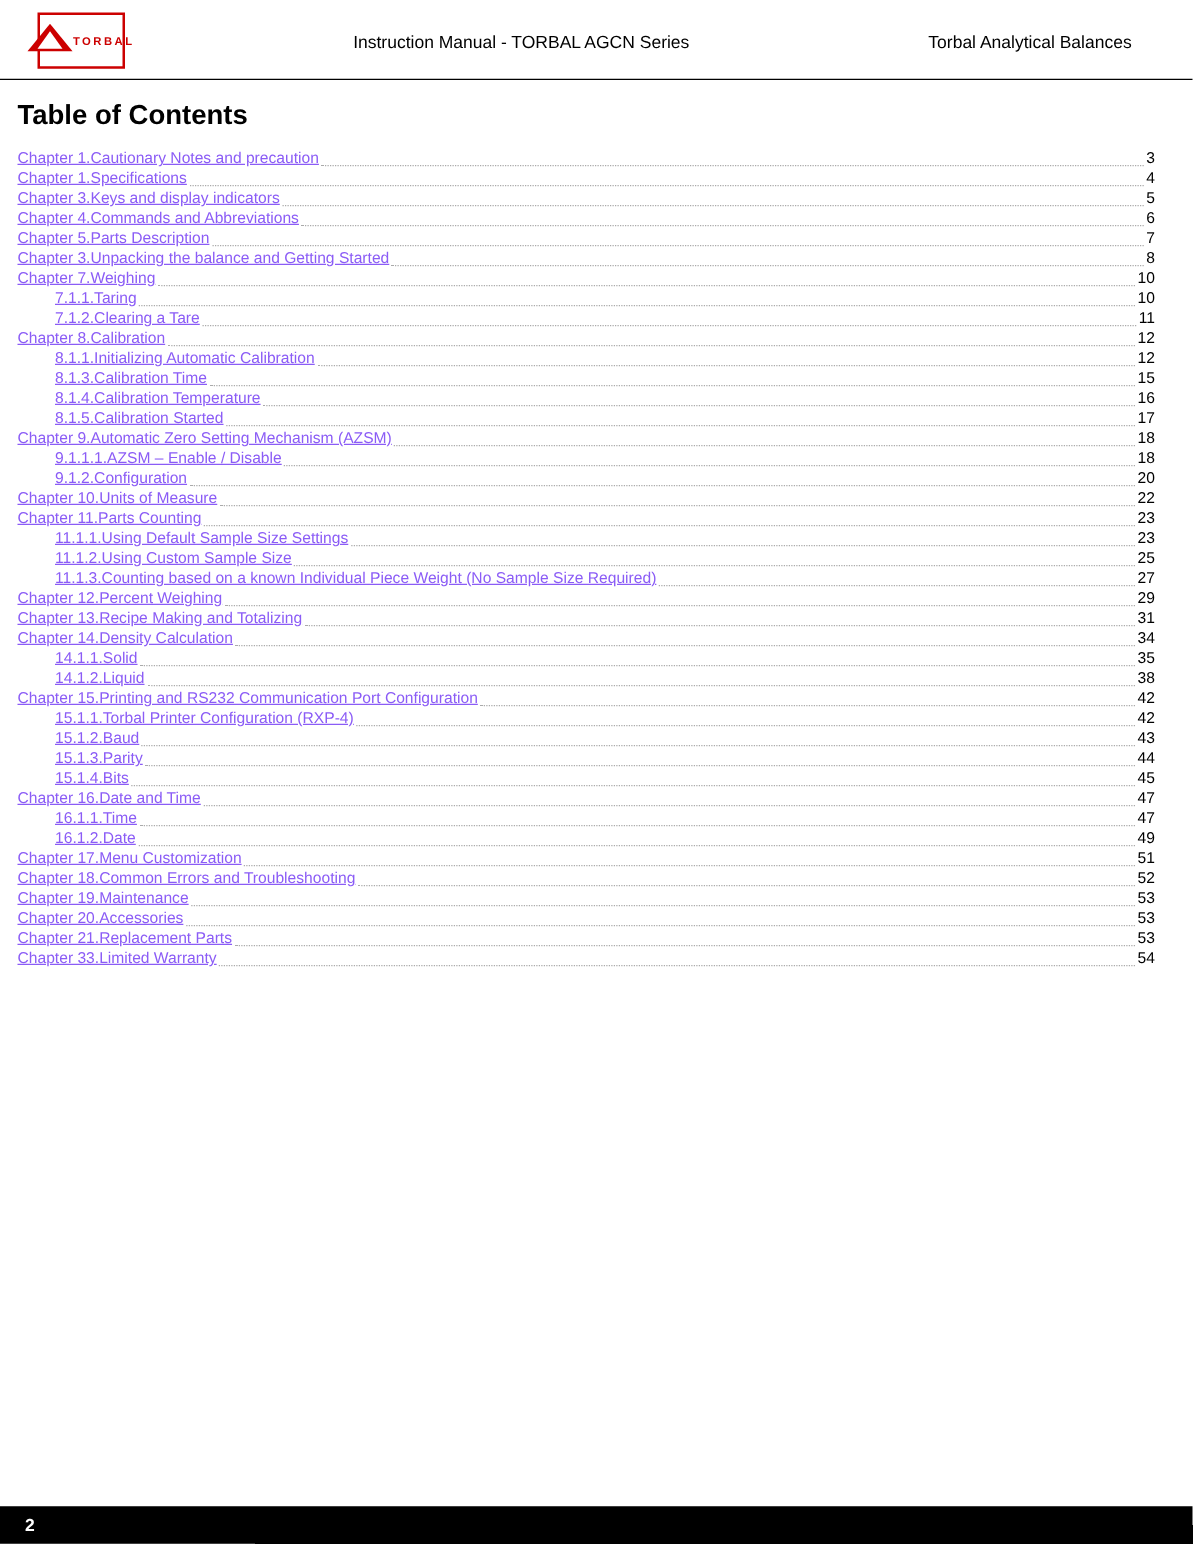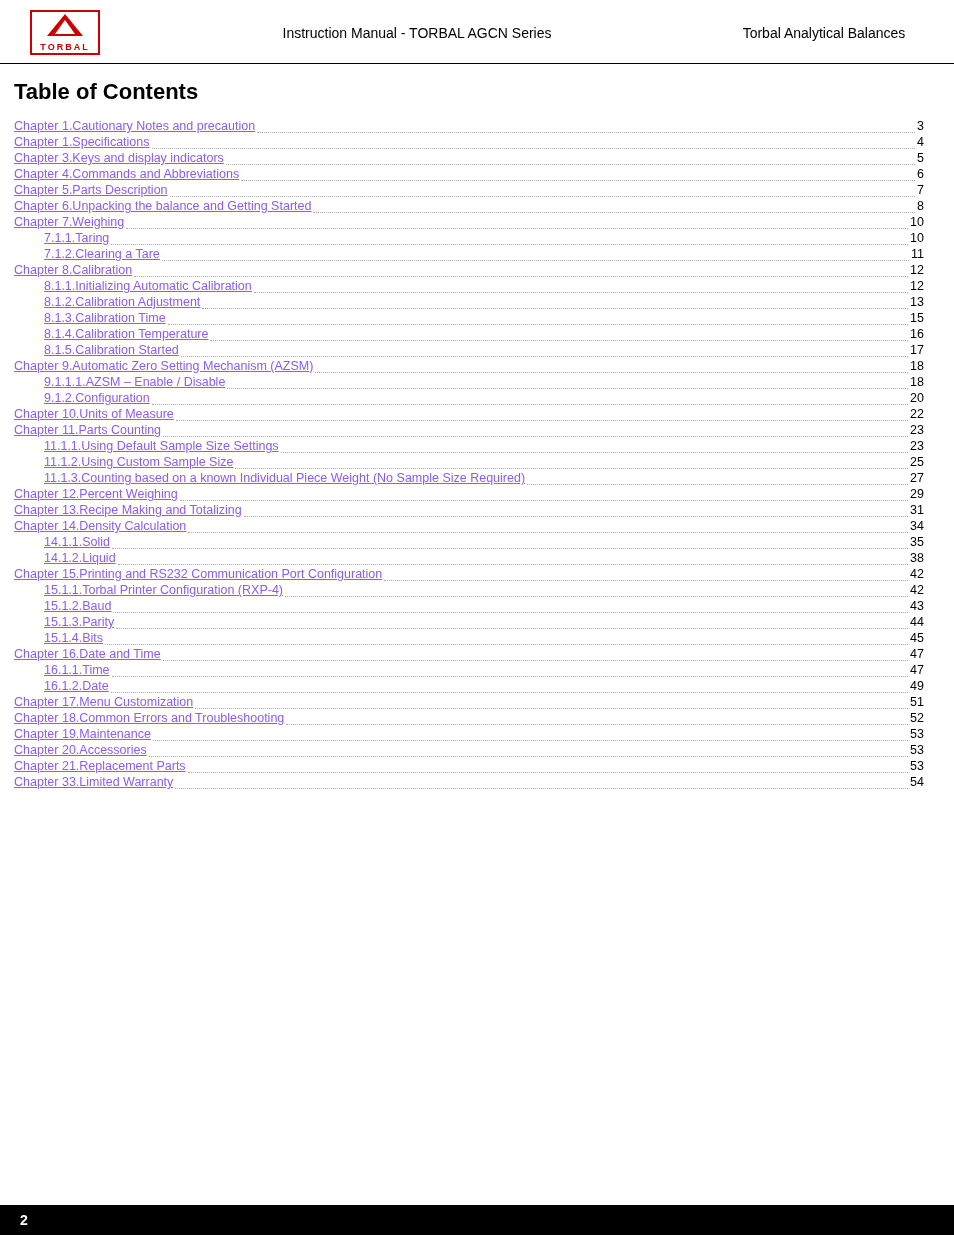--- a/index.html
+++ b/index.html
@@ -27,21 +27,21 @@
     }
     .logo-area {
       width: 80px;
       flex-shrink: 0;
     }
     .logo-box {
       width: 70px;
       height: 45px;
       border: 2px solid #c00;
       display: flex;
-      flex-direction: column;
+      flex-direction: row;
       align-items: center;
       justify-content: center;
       position: relative;
     }
     .logo-triangle {
       width: 0;
       height: 0;
       border-left: 18px solid transparent;
       border-right: 18px solid transparent;
       border-bottom: 22px solid #c00;
@@ -170,21 +170,21 @@
           <a class="toc-label" href="#">Chapter 4.Commands and Abbreviations</a>
           <div class="dots-line"></div>
           <span class="toc-page">6</span>
         </div>
         <div class="toc-entry">
           <a class="toc-label" href="#">Chapter 5.Parts Description</a>
           <div class="dots-line"></div>
           <span class="toc-page">7</span>
         </div>
         <div class="toc-entry">
-          <a class="toc-label" href="#">Chapter 6.Unpacking the balance and Getting Started</a>
+          <a class="toc-label" href="#">Chapter 3.Unpacking the balance and Getting Started</a>
           <div class="dots-line"></div>
           <span class="toc-page">8</span>
         </div>
         <div class="toc-entry">
           <a class="toc-label" href="#">Chapter 7.Weighing</a>
           <div class="dots-line"></div>
           <span class="toc-page">10</span>
         </div>
         <div class="toc-entry indent1">
           <a class="toc-label" href="#">7.1.1.Taring</a>
@@ -198,25 +198,20 @@
         </div>
         <div class="toc-entry">
           <a class="toc-label" href="#">Chapter 8.Calibration</a>
           <div class="dots-line"></div>
           <span class="toc-page">12</span>
         </div>
         <div class="toc-entry indent1">
           <a class="toc-label" href="#">8.1.1.Initializing Automatic Calibration</a>
           <div class="dots-line"></div>
           <span class="toc-page">12</span>
-        </div>
-        <div class="toc-entry indent1">
-          <a class="toc-label" href="#">8.1.2.Calibration Adjustment</a>
-          <div class="dots-line"></div>
-          <span class="toc-page">13</span>
         </div>
         <div class="toc-entry indent1">
           <a class="toc-label" href="#">8.1.3.Calibration Time</a>
           <div class="dots-line"></div>
           <span class="toc-page">15</span>
         </div>
         <div class="toc-entry indent1">
           <a class="toc-label" href="#">8.1.4.Calibration Temperature</a>
           <div class="dots-line"></div>
           <span class="toc-page">16</span>

